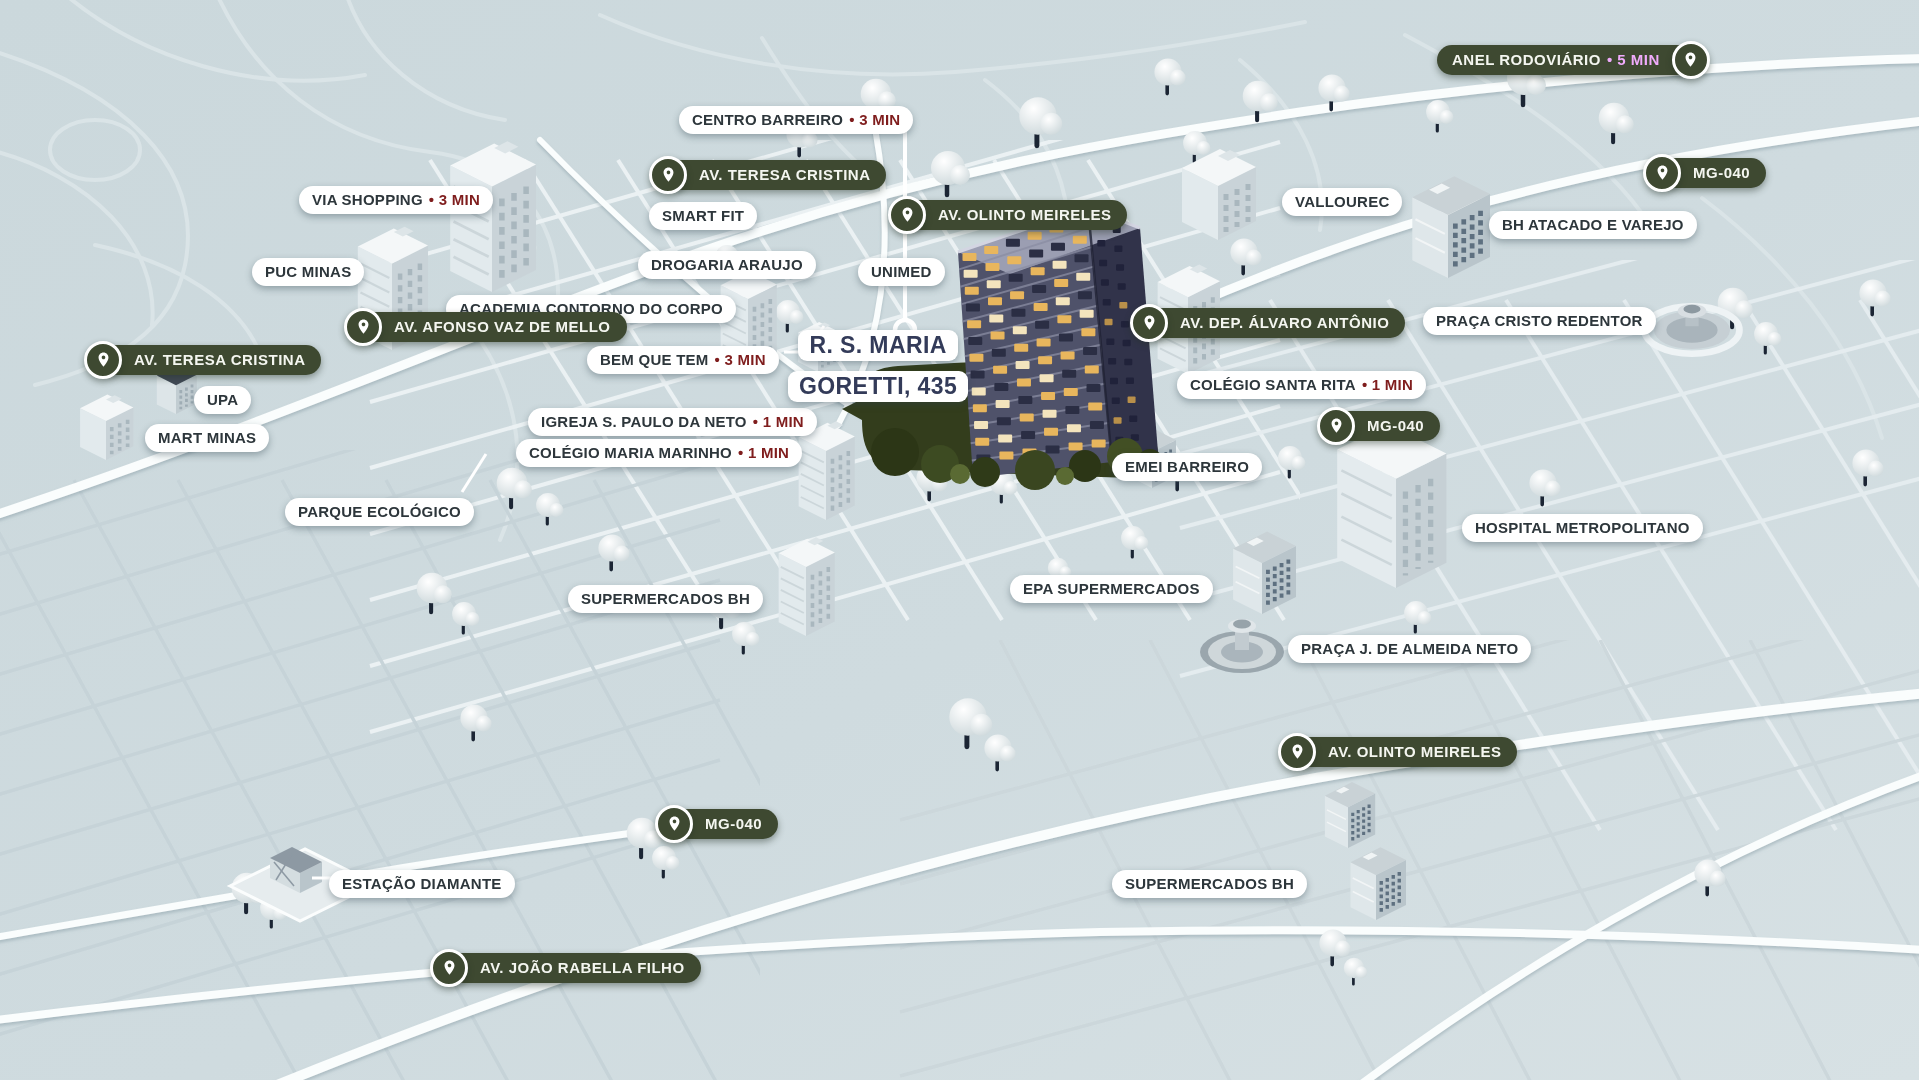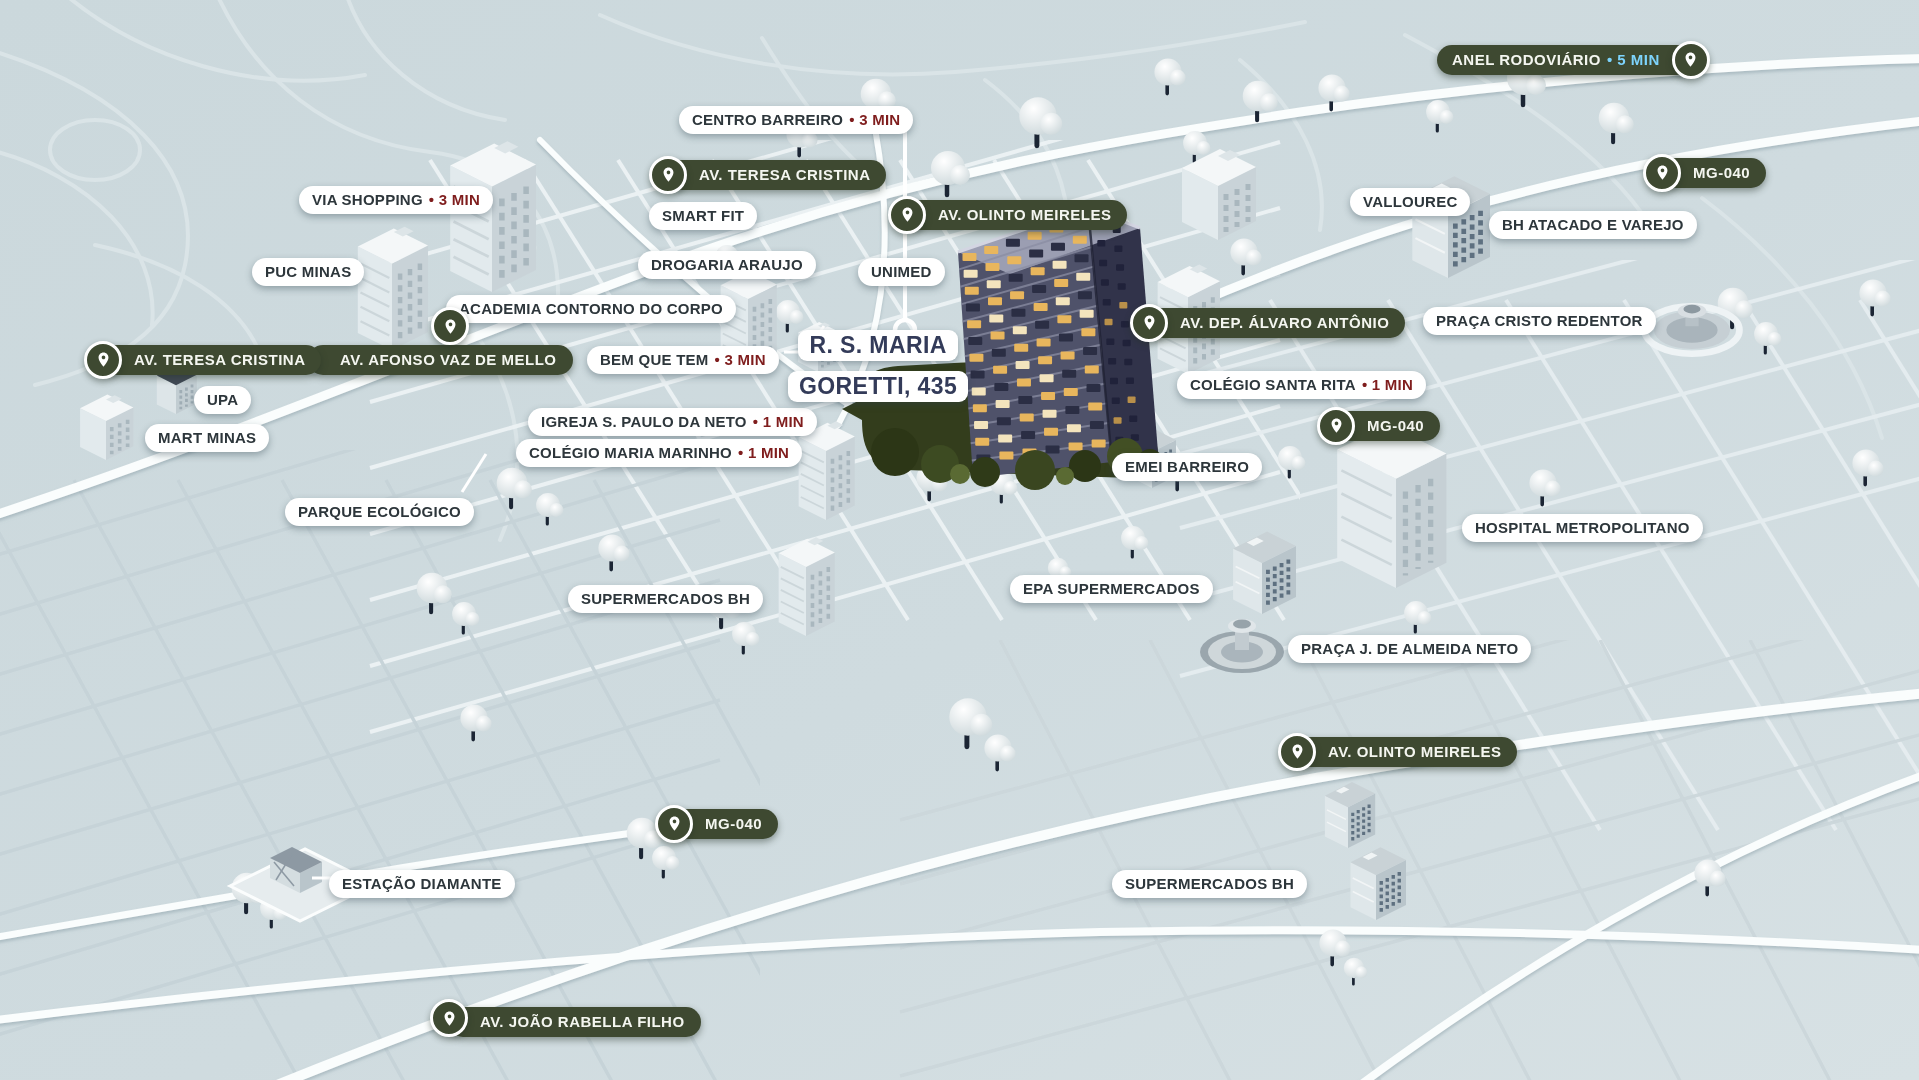--- a/index.html
+++ b/index.html
@@ -8,21 +8,21 @@
   #map-svg{position:absolute;left:0;top:0;}
   #labels-layer{position:absolute;left:0;top:0;width:100%;height:100%;z-index:5;}
   .label{position:absolute;display:flex;align-items:center;white-space:nowrap;height:39px;}
   .label .pillbox{display:inline-flex;align-items:baseline;border-radius:16px;
         font-size:15px;font-weight:700;letter-spacing:.25px;line-height:1.2;}
   .label.callout .pillbox{background:#ffffff;color:#2d363b;padding:5px 13px;
         box-shadow:0 3px 7px rgba(45,65,76,.38);}
   .label.callout .lsuffix{color:#7f1d1d;margin-left:6px;font-weight:700;}
   .label.road .pillbox{background:#3e4931;color:#f4f6f0;padding:6px 16px 6px 15px;
         box-shadow:0 3px 7px rgba(35,48,38,.45);letter-spacing:.5px;}
-  .label.road .lsuffix{margin-left:6px;font-weight:700;color:#7dd3fc;}
+  .label.road .lsuffix{margin-left:6px;font-weight:700;color:#f0abfc;}
   .pinwrap{width:38px;height:38px;border-radius:50%;background:#3e4931;border:3px solid #ffffff;
         box-sizing:border-box;display:flex;align-items:center;justify-content:center;
         box-shadow:0 3px 6px rgba(35,48,38,.45);z-index:2;flex:none;}
   .label.road .pinwrap + .pillbox{margin-left:-20px;padding-left:32px;}
   .label.road.pin-right .pillbox{padding-right:32px;margin-right:-20px;}
   .addr{position:absolute;left:788px;top:330px;z-index:6;display:flex;flex-direction:column;
         align-items:center;gap:10px;font-weight:700;font-size:23px;color:#333b59;letter-spacing:.4px;}
   .addr span{background:#ffffff;padding:2px 11px;border-radius:9px;
         box-shadow:0 3px 7px rgba(45,65,76,.38);white-space:nowrap;}
 </style>
@@ -942,21 +942,21 @@
       <div class="label road" style="left: 888px; top: 195px;">
         <span class="pinwrap">
           <svg viewBox="0 0 24 24" width="17" height="17">
             <path fill="#ffffff" d="M12 2C8.1 2 5 5.1 5 9c0 5.3 7 13 7 13s7-7.7 7-13c0-3.9-3.1-7-7-7zm0 9.5c-1.4 0-2.5-1.1-2.5-2.5S10.6 6.5 12 6.5s2.5 1.1 2.5 2.5-1.1 2.5-2.5 2.5z"></path>
           </svg>
         </span>
         <span class="pillbox">
           <span class="ltext">AV. OLINTO MEIRELES</span>
         </span>
       </div>
-      <div class="label callout" style="left: 1350px; top: 182px; text-align: right;">
+      <div class="label callout" style="left: 1282px; top: 182px; text-align: right;">
         <span class="pillbox">
           <span class="ltext">VALLOUREC</span>
         </span>
       </div>
       <div class="label road" style="left: 1643px; top: 153px;">
         <span class="pinwrap">
           <svg viewBox="0 0 24 24" width="17" height="17">
             <path fill="#ffffff" d="M12 2C8.1 2 5 5.1 5 9c0 5.3 7 13 7 13s7-7.7 7-13c0-3.9-3.1-7-7-7zm0 9.5c-1.4 0-2.5-1.1-2.5-2.5S10.6 6.5 12 6.5s2.5 1.1 2.5 2.5-1.1 2.5-2.5 2.5z"></path>
           </svg>
         </span>
@@ -982,21 +982,21 @@
       <div class="label callout" style="left: 858px; top: 252px;">
         <span class="pillbox">
           <span class="ltext">UNIMED</span>
         </span>
       </div>
       <div class="label callout" style="left: 446px; top: 289px;">
         <span class="pillbox">
           <span class="ltext">ACADEMIA CONTORNO DO CORPO</span>
         </span>
       </div>
-      <div class="label road" style="left: 328px; top: 307px; flex-direction: column;">
+      <div class="label road" style="left: 344px; top: 307px;">
         <span class="pinwrap">
           <svg viewBox="0 0 24 24" width="17" height="17">
             <path fill="#ffffff" d="M12 2C8.1 2 5 5.1 5 9c0 5.3 7 13 7 13s7-7.7 7-13c0-3.9-3.1-7-7-7zm0 9.5c-1.4 0-2.5-1.1-2.5-2.5S10.6 6.5 12 6.5s2.5 1.1 2.5 2.5-1.1 2.5-2.5 2.5z"></path>
           </svg>
         </span>
         <span class="pillbox">
           <span class="ltext">AV. AFONSO VAZ DE MELLO</span>
         </span>
       </div>
       <div class="label callout" style="left: 1423px; top: 301px;">
@@ -1121,21 +1121,21 @@
       <div class="label callout" style="left: 329px; top: 864px;">
         <span class="pillbox">
           <span class="ltext">ESTAÇÃO DIAMANTE</span>
         </span>
       </div>
       <div class="label callout" style="left: 1112px; top: 864px;">
         <span class="pillbox">
           <span class="ltext">SUPERMERCADOS BH</span>
         </span>
       </div>
-      <div class="label road" style="left: 430px; top: 998px; align-items: flex-end;">
+      <div class="label road" style="left: 430px; top: 948px;">
         <span class="pinwrap">
           <svg viewBox="0 0 24 24" width="17" height="17">
             <path fill="#ffffff" d="M12 2C8.1 2 5 5.1 5 9c0 5.3 7 13 7 13s7-7.7 7-13c0-3.9-3.1-7-7-7zm0 9.5c-1.4 0-2.5-1.1-2.5-2.5S10.6 6.5 12 6.5s2.5 1.1 2.5 2.5-1.1 2.5-2.5 2.5z"></path>
           </svg>
         </span>
         <span class="pillbox">
           <span class="ltext">AV. JOÃO RABELLA FILHO</span>
         </span>
       </div>
     </div>

